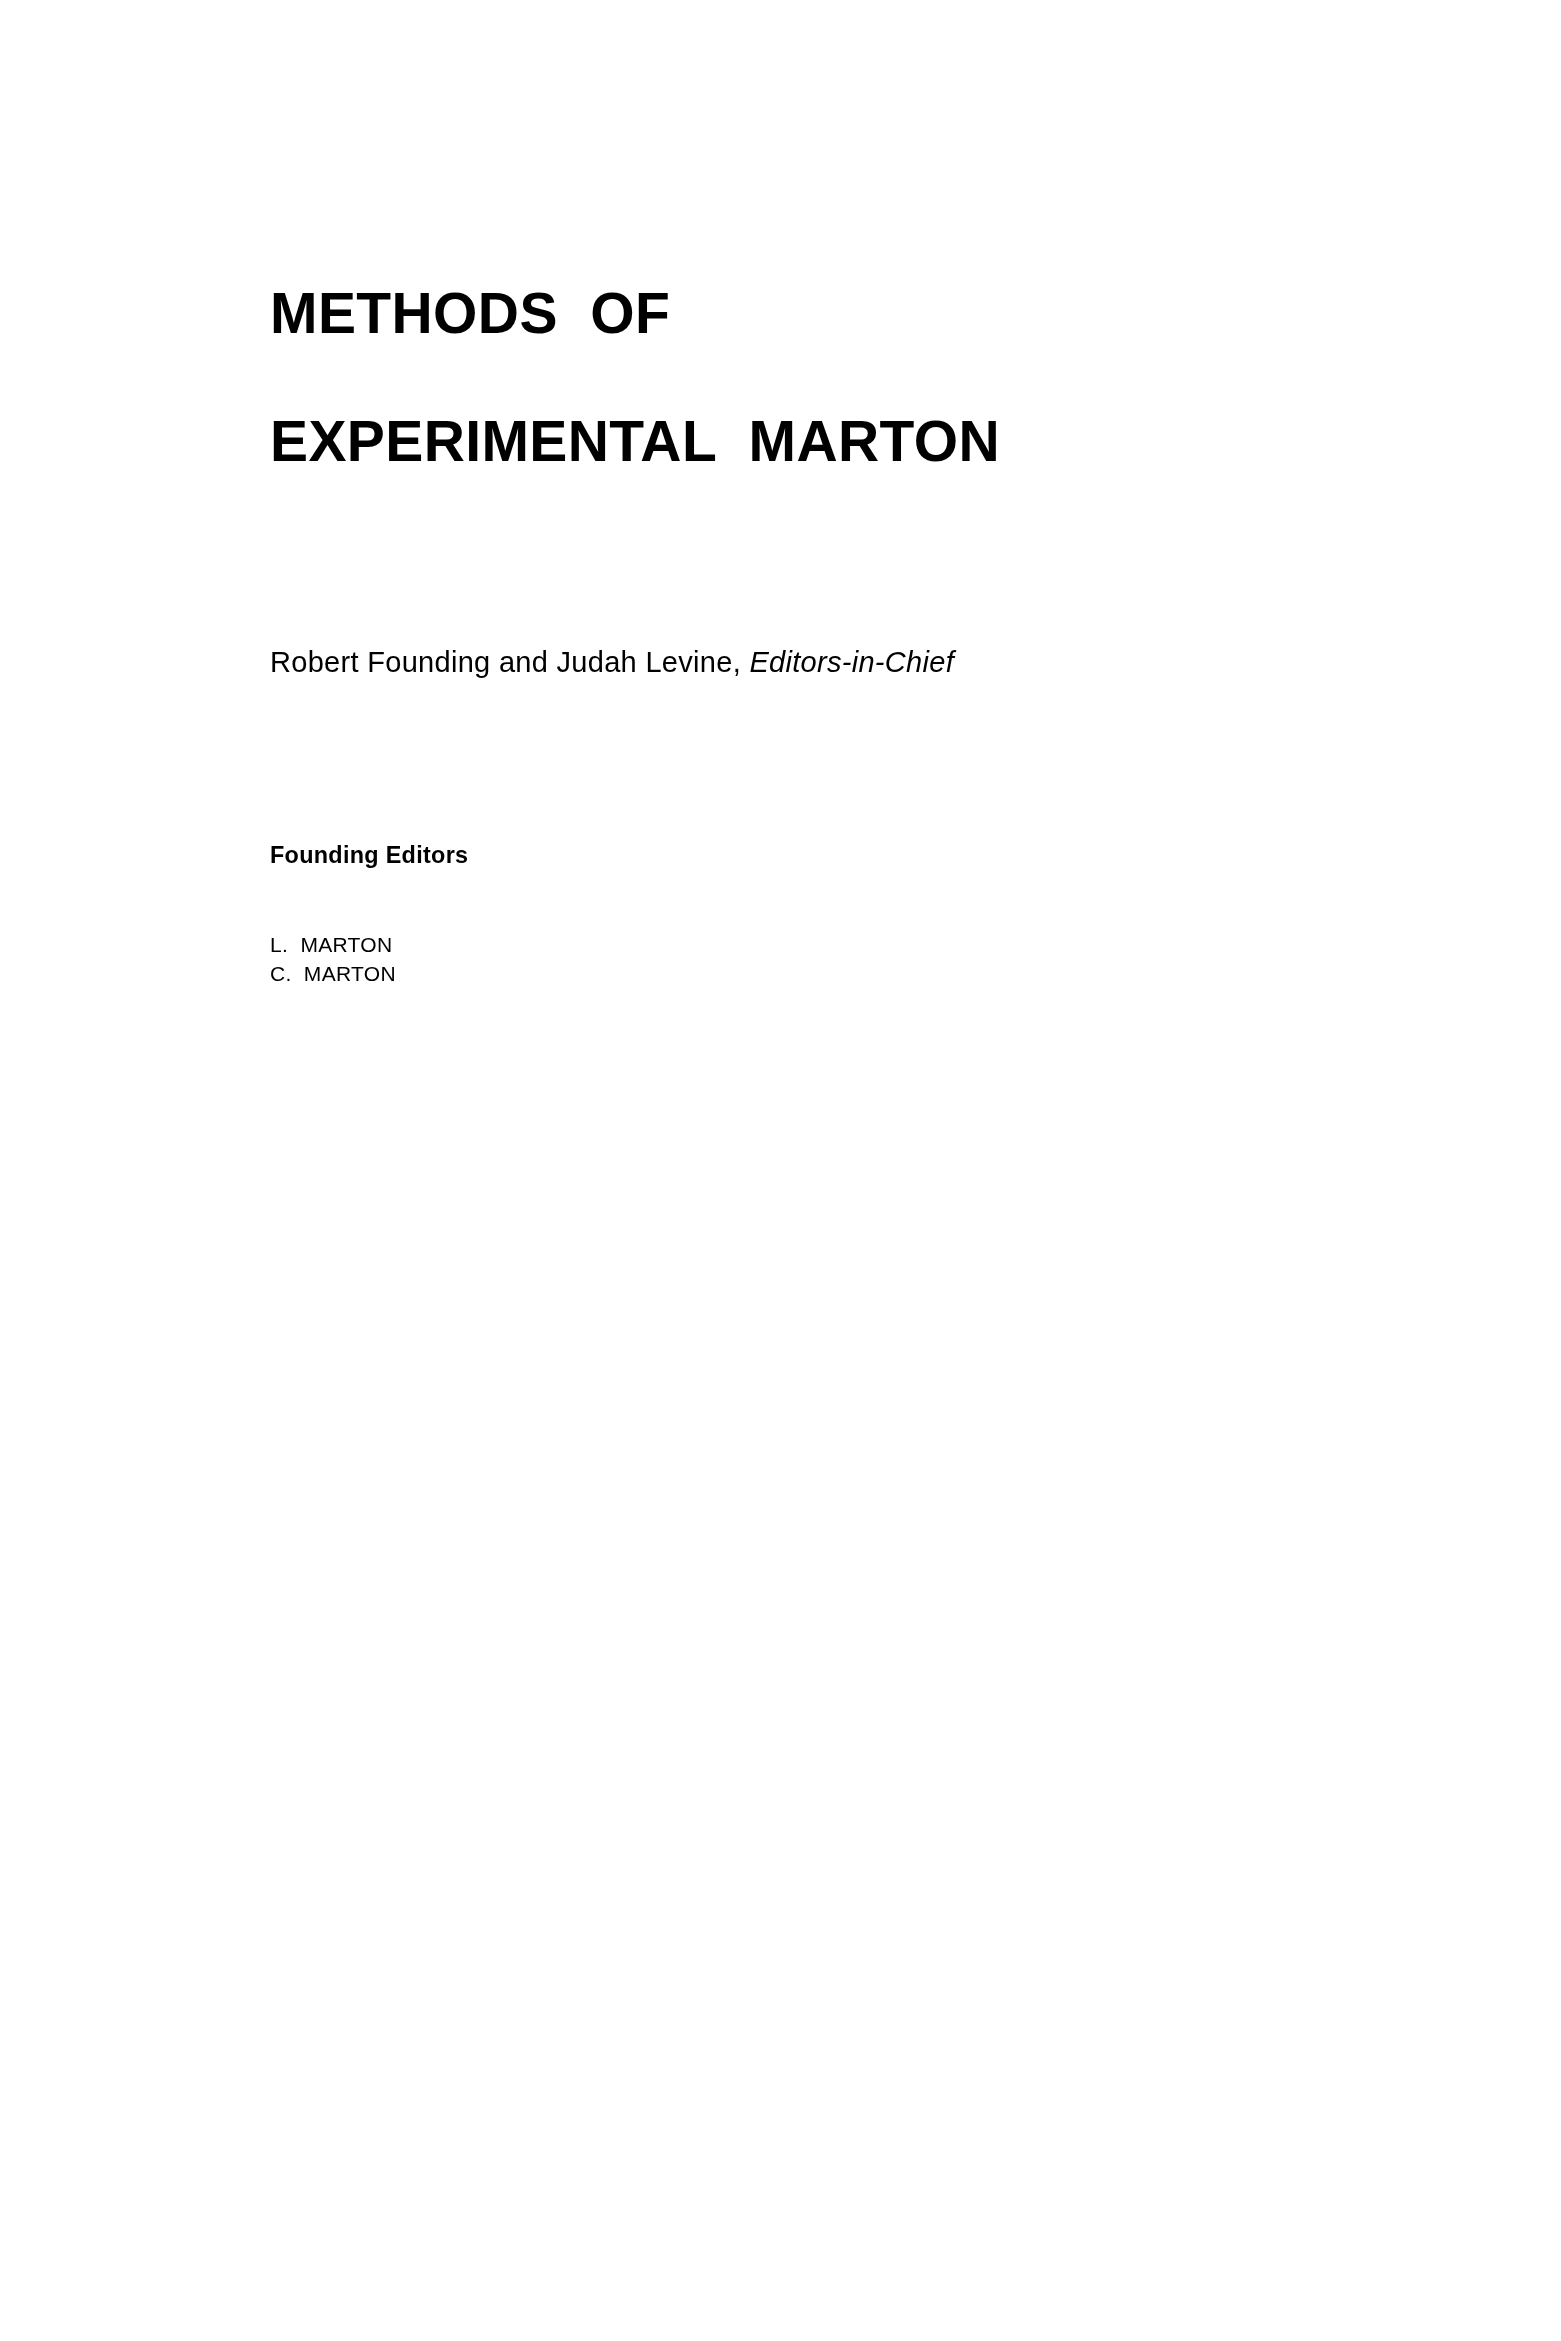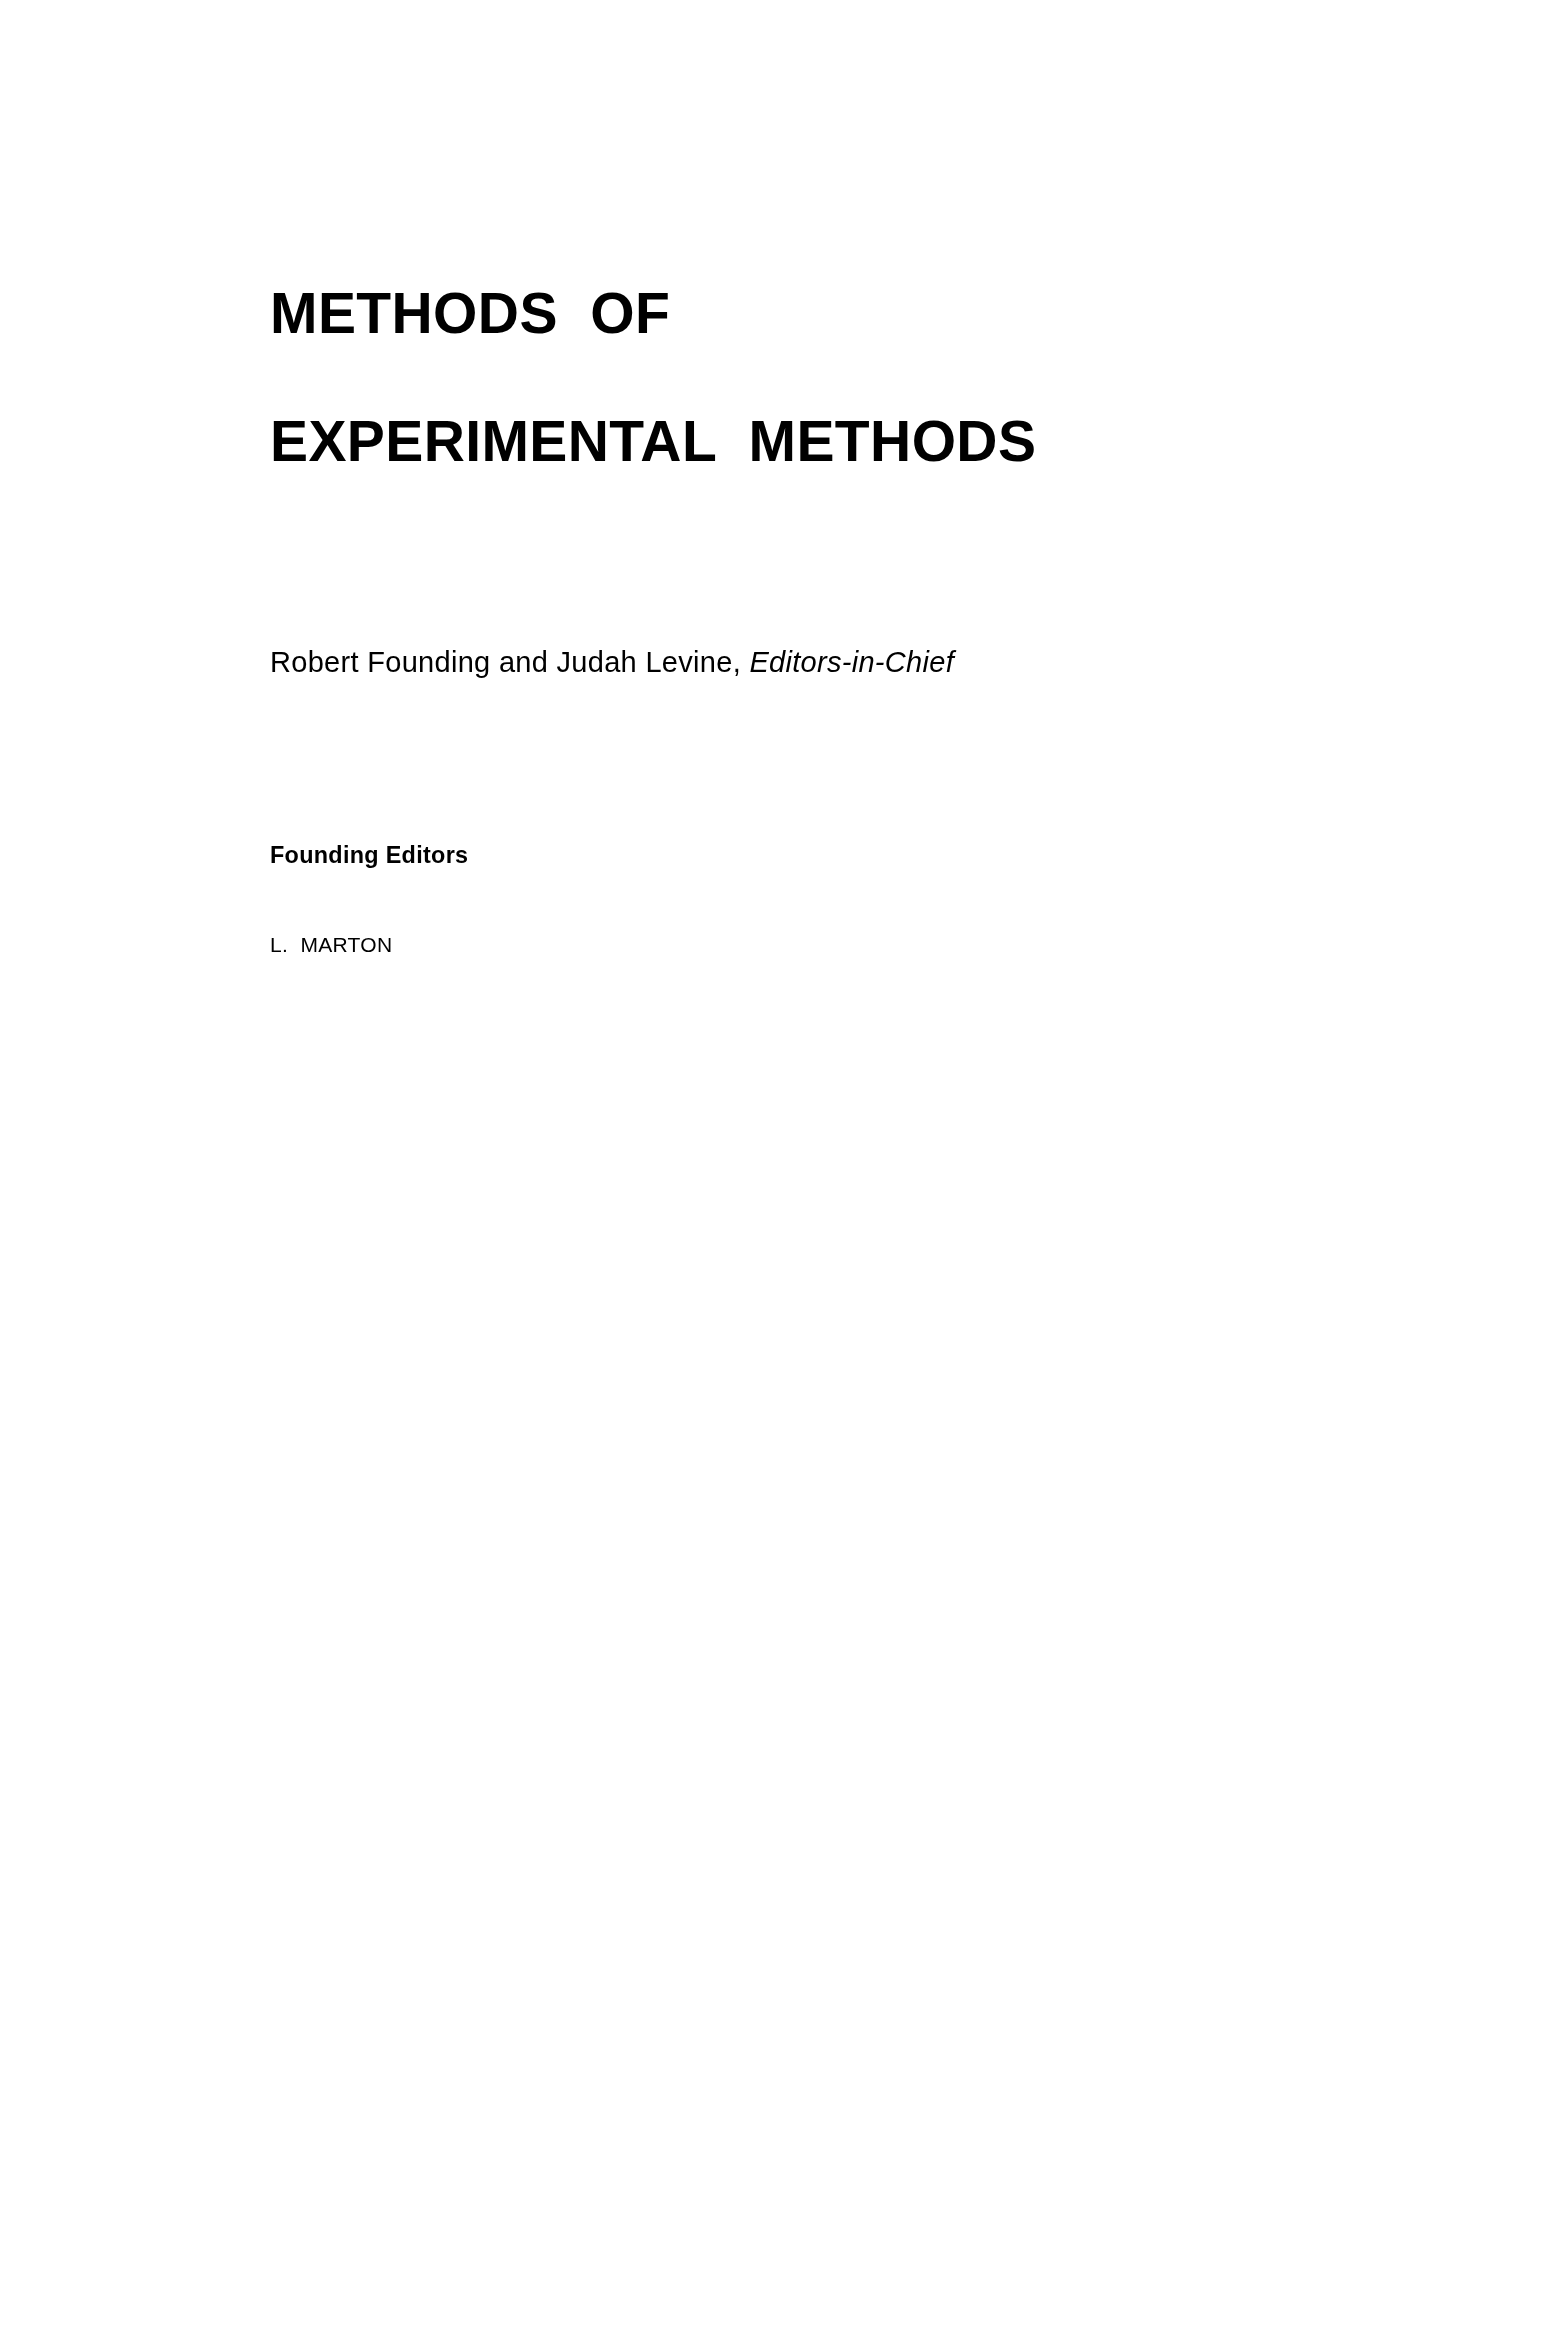--- a/index.html
+++ b/index.html
@@ -72,26 +72,27 @@
   }
 </style>
 </head>
 <body>
 
 <div class="page">
   <div class="content">
 
     <div class="title-block">
       <div class="title-line">METHODS  OF</div>
-      <div class="title-line second">EXPERIMENTAL  METHODS</div>
+      <div class="title-line second">EXPERIMENTAL  MARTON</div>
     </div>
 
     <div class="editors-line"><span>Robert Founding and Judah Levine, </span><span class="role">Editors-in-Chief</span></div>
 
     <div class="founding-label">Founding Editors</div>
 
     <div class="founders">
       <div class="founder">L.  MARTON</div>
+      <div class="founder">C.  MARTON</div>
     </div>
 
   </div>
 </div>
 
 
 </body></html>

